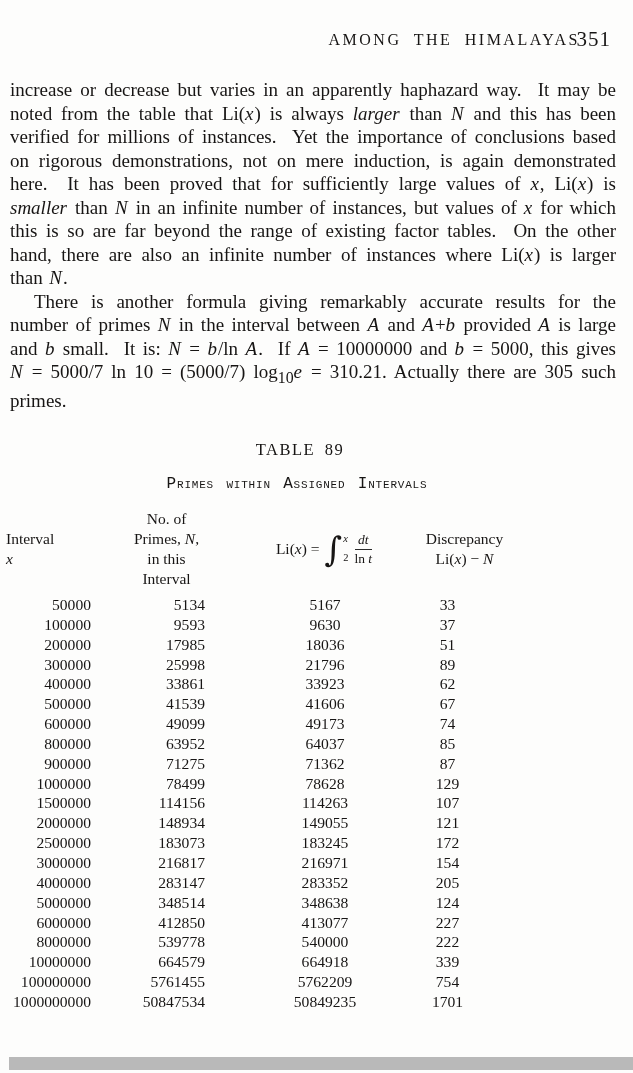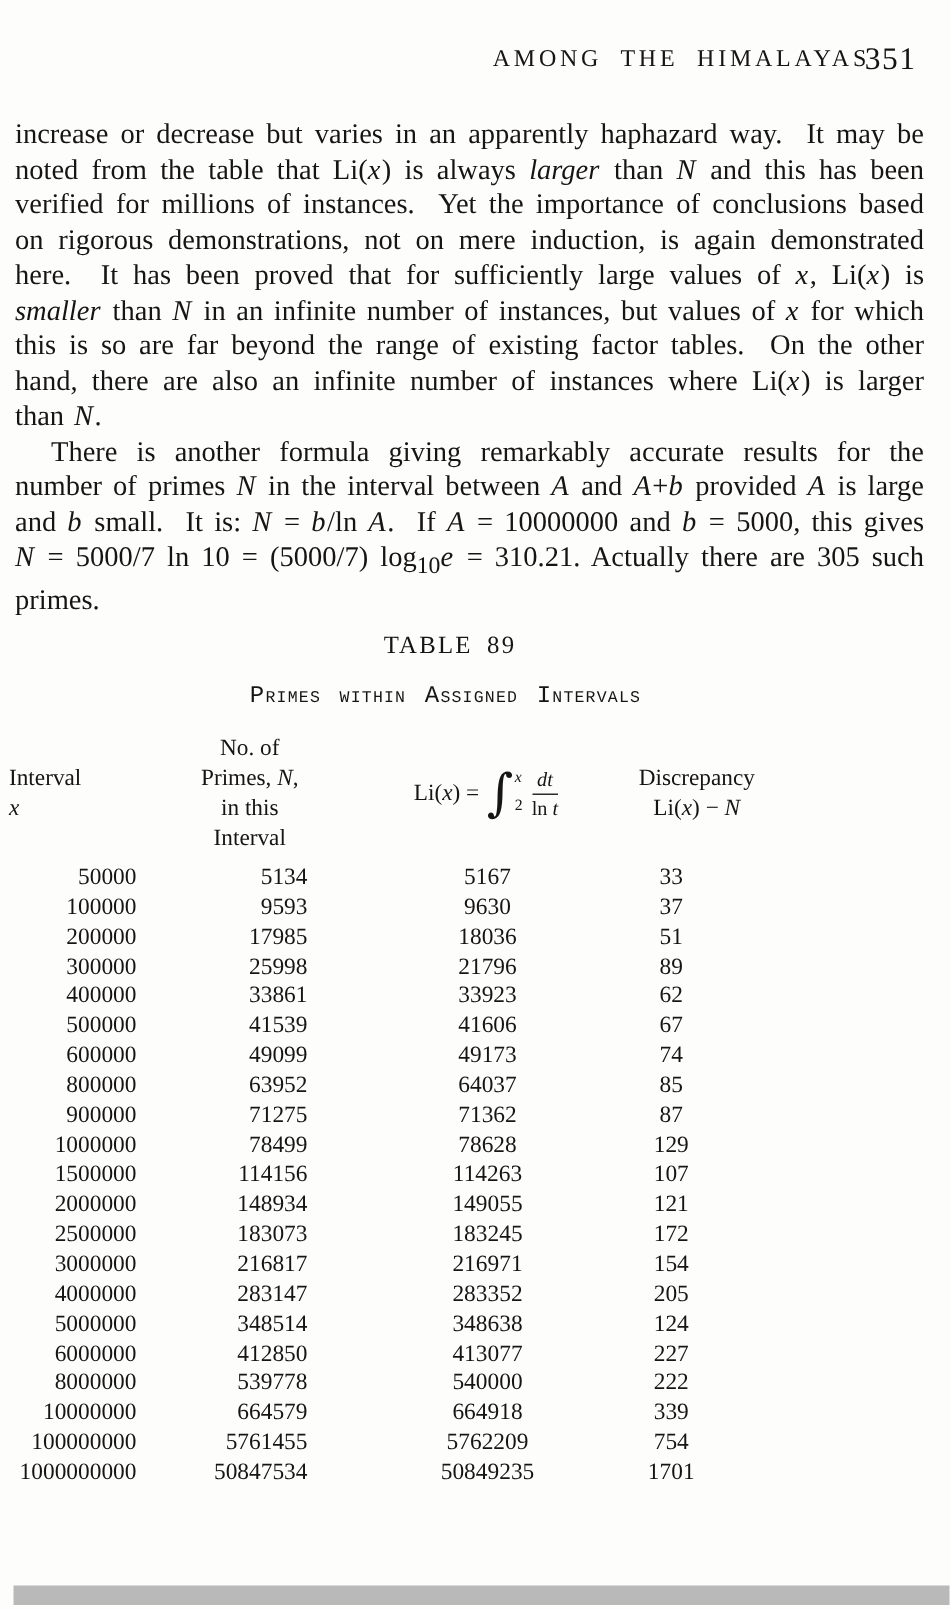--- a/index.html
+++ b/index.html
@@ -30,21 +30,21 @@
   }
   .para {
     font-size: 19px; line-height: 23.5px;
     text-align: justify; word-spacing: 1.8px;
     margin: 0;
   }
   .para.indented { text-indent: 24px; }
   .para i { padding-right: 1px; }
 
   
-  .table-block { position: absolute; top: 420px; left: 0; width: 528px; }
+  .table-block { position: absolute; top: 440px; left: 0; width: 528px; }
   .table-label {
     text-align: center; width: 600px;
     font-size: 16.5px; letter-spacing: 1.5px; word-spacing: 4px;
   }
   .table-title {
     text-align: center; width: 594px; margin-top: 15px;
     font-size: 16px; font-variant: small-caps; letter-spacing: 0.8px; word-spacing: 2px; font-family: Liberation Mono, monospace;
   }
 
   table.primes {

